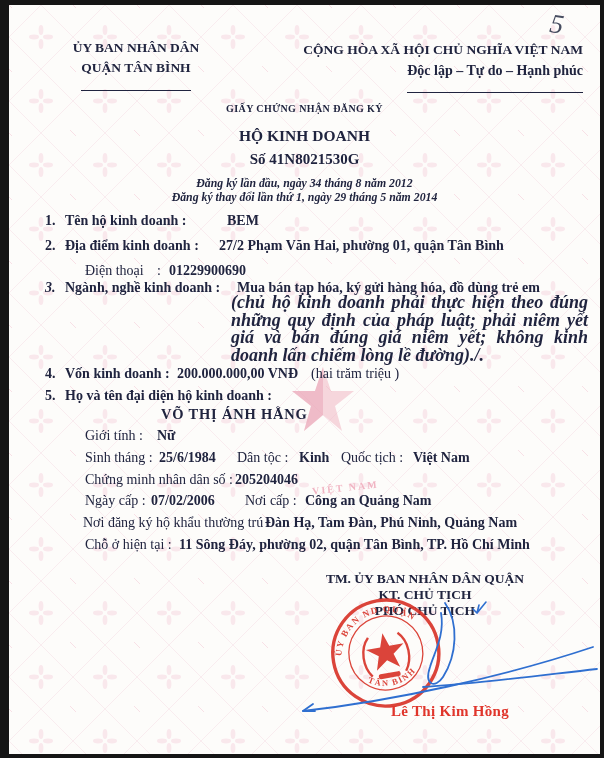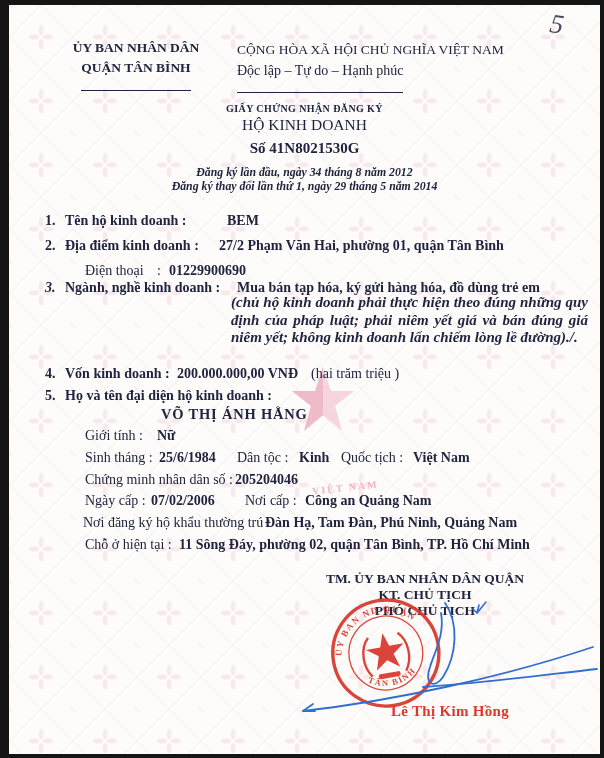--- a/index.html
+++ b/index.html
@@ -16,34 +16,34 @@
   .pattern { position:absolute; left:0; top:0; }
   .abs { position:absolute; left:0; right:0; }
   .l { position:absolute; white-space:nowrap; font-size:14px; line-height:17px; }
   .b  { font-weight:bold; }
   .bi { font-weight:bold; }
   .it { font-style:italic; }
   .u  { display:inline-block; padding-bottom:12px; border-bottom:1.5px solid #20243f; }
 
   .hdr-left  { position:absolute; left:34px;  top:33px; width:186px; text-align:center;
                font-size:13.5px; font-weight:bold; line-height:20px; }
-  .hdr-right { position:absolute; left:228px; top:35px; width:346px; text-align:left;
-               font-size:13.5px; font-weight:normal; line-height:19px; }
+  .hdr-right { position:absolute; left:228px; top:35px; width:346px; text-align:right;
+               font-size:13.5px; font-weight:bold; line-height:19px; }
   .corner { position:absolute; left:541px; top:4px; font-size:27px; font-style:italic;
             color:#474d60; transform:rotate(9deg); font-weight:normal; }
 
   .title { position:absolute; left:0; right:0; top:98px; text-align:center; }
   .title .t1 { font-size:10px; font-weight:bold; letter-spacing:.4px; }
-  .title .t2 { font-size:15.5px; font-weight:normal; margin-top:2px; }
+  .title .t2 { font-size:15.5px; font-weight:bold; margin-top:13px; }
   .title .num { font-size:15px; font-weight:bold; margin-top:6px; }
   .title .reg { font-size:11.8px; font-weight:bold; font-style:italic; margin-top:8px; line-height:14px; }
   .title .reg2 { font-size:11.8px; font-weight:bold; font-style:italic; line-height:14px; }
 
   .note { position:absolute; left:222px; top:289px; width:357px;
-          font-size:15px; font-weight:bold; font-style:italic;
+          font-size:18px; font-weight:bold; font-style:italic;
           line-height:17.6px; text-align:justify; }
 
   .sigblock { position:absolute; left:266px; top:566px; width:300px; text-align:center;
               font-weight:bold; font-size:13.5px; line-height:16px; }
   .signer { position:absolute; left:382px; top:698px; font-size:15px; font-weight:bold;
             color:#e0352b; letter-spacing:.3px; }
 
   .seal { position:absolute; left:320px; top:590px; transform:rotate(-10deg); }
   .sigink { position:absolute; left:264px; top:586px; }
   .check { position:absolute; left:462px; top:595px; }

